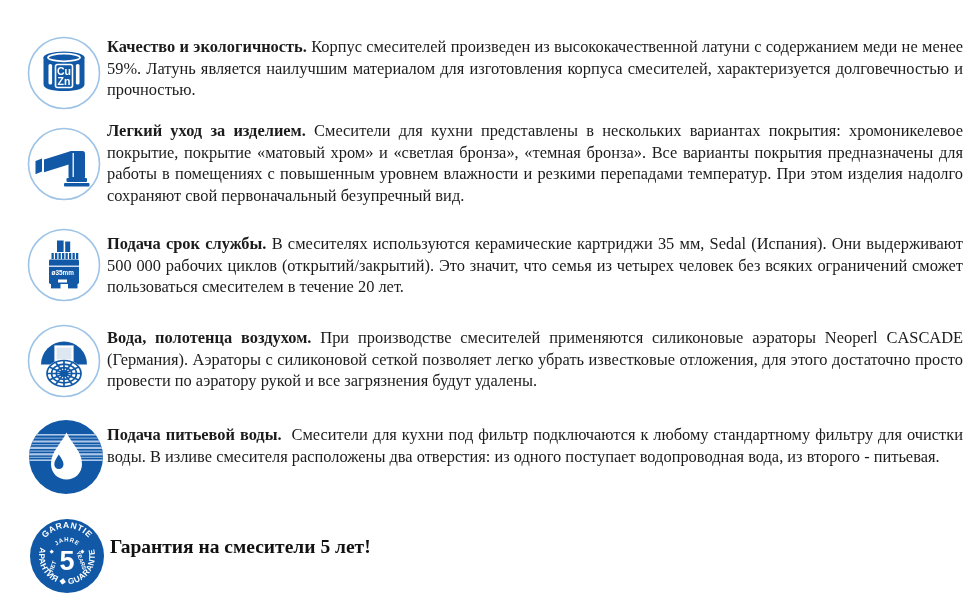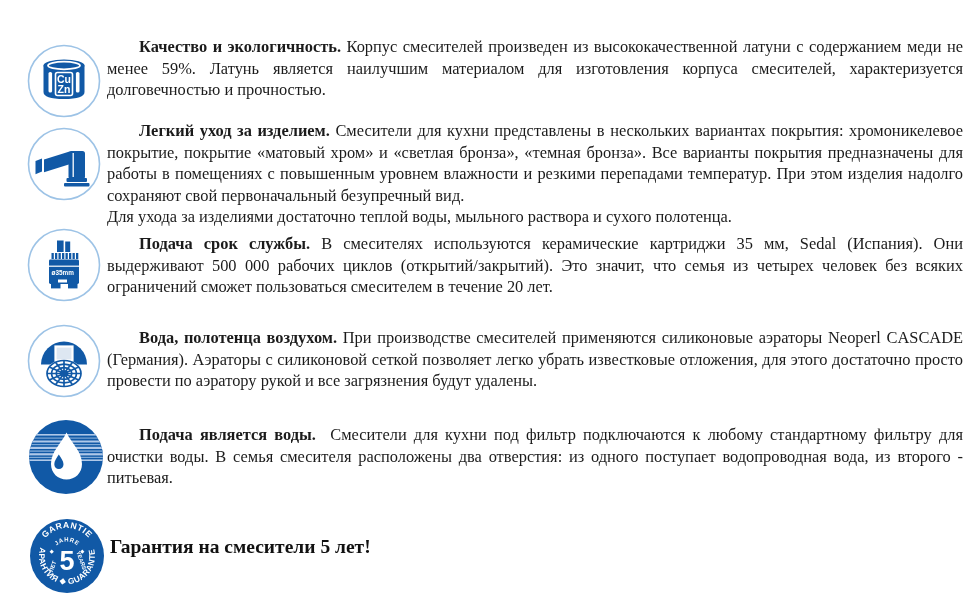--- a/index.html
+++ b/index.html
@@ -6,23 +6,23 @@
   .page{
     position:relative;width:978px;height:607px;background:#ffffff;overflow:hidden;
     font-family:"Liberation Serif","DejaVu Serif",serif;color:#1b1b1b;
   }
   .row{position:absolute;left:0;width:978px;}
   .icon-wrap{position:absolute;left:27px;top:0;width:78px;}
   .txt{
     position:absolute;left:107px;width:856px;
     font-size:16.4px;line-height:21.5px;text-align:justify;
   }
-  .txt .h{font-weight:bold;margin-left:32px;}
+  .txt .h{font-weight:bold;}
   .txt p{margin:0;}
-  .s1{top:36px;}  .s1 .icon-wrap{top:8px;}
+  .s1{top:36px;}  .s1 .icon-wrap{top:0;}
   .s2{top:120px;} .s2 .icon-wrap{top:7px;}
   .s3{top:233px;} .s3 .icon-wrap{top:-5px;}
   .s4{top:327px;} .s4 .icon-wrap{top:-3px;}
   .s5{top:424px;} .s5 .icon-wrap{top:-6px;}
   .s6{top:517px;}
   .footer-text{
     position:absolute;left:110px;top:18px;
     font-size:19.5px;font-weight:bold;line-height:24px;color:#111;
   }
   .badge-wrap{position:absolute;left:28px;top:0;width:78px;height:78px;}
@@ -60,21 +60,20 @@
         <path d="M 8.5 34 L 15 31.4 L 15 44.6 L 8.5 47.2 Z" fill="#1159A6"></path>
         <path d="M 17 32.4 L 42.5 24.4 L 42.5 37.2 L 17 45.2 Z" fill="#1159A6"></path>
         <rect x="41.5" y="24" width="16.5" height="28" rx="2.6" fill="#1159A6"></rect>
         <line x1="46.2" y1="26" x2="46.2" y2="50" stroke="#fff" stroke-width="1.3"></line>
         <rect x="39.5" y="51" width="20.5" height="4" rx="1" fill="#1159A6"></rect>
         <rect x="37" y="56" width="25.5" height="3.6" rx="1" fill="#1159A6"></rect>
       </svg>
     </div>
     <div class="txt">
       <p><span class="h">Легкий уход за изделием.</span> <span>Смесители для кухни представлены в нескольких вариантах покрытия: хромоникелевое покрытие, покрытие «матовый хром» и «светлая бронза», «темная бронза». Все варианты покрытия предназначены для работы в помещениях с повышенным уровнем влажности и резкими перепадами температур. При этом изделия надолго сохраняют свой первоначальный безупречный вид.</span></p>
-      <p>Для ухода за изделиями достаточно теплой воды, мыльного раствора и сухого полотенца.</p>
     </div>
   </div>
 
   <div class="row s3">
     <div class="icon-wrap">
       <svg width="74" height="74" viewBox="0 0 74 74">
         <circle cx="37" cy="37" r="35.5" fill="#fff" stroke="#9DC3E6" stroke-width="1.6"></circle>
         <rect x="30" y="12.5" width="6.6" height="11.5" fill="#1159A6"></rect>
         <rect x="38.2" y="13.5" width="5" height="10.5" fill="#1159A6"></rect>
         <g fill="#1159A6">
@@ -144,21 +143,21 @@
           <rect x="2" y="32.4" width="74" height="1.4" fill="#7FA9D6"></rect>
           <rect x="2" y="35.2" width="74" height="2.2" fill="#AFC8E8"></rect>
           <rect x="2" y="38.8" width="74" height="1.2" fill="#7FA9D6"></rect>
           <rect x="2" y="41.4" width="74" height="1.6" fill="#AFC8E8"></rect>
         </g>
         <path d="M 39.5 14.5 C 34 26 24 33.5 24 46 C 24 55 30.8 61.5 39.5 61.5 C 48.2 61.5 55 55 55 46 C 55 33.5 45 26 39.5 14.5 Z" fill="#fff"></path>
         <path d="M 31.8 36.5 C 29.6 40.3 27.3 42.6 27.3 46.2 C 27.3 49 29.3 51 31.9 51 C 34.5 51 36.5 49 36.5 46.2 C 36.5 42.6 34 40.3 31.8 36.5 Z" fill="#1159A6"></path>
       </svg>
     </div>
     <div class="txt">
-      <p><span class="h">Подача является воды.</span>&nbsp; <span>Смесители для кухни под фильтр подключаются к любому стандартному фильтру для очистки воды. В семья смесителя расположены два отверстия: из одного поступает водопроводная вода, из второго - питьевая.</span></p>
+      <p><span class="h">Подача питьевой воды.</span>&nbsp; <span>Смесители для кухни под фильтр подключаются к любому стандартному фильтру для очистки воды. В изливе смесителя расположены два отверстия: из одного поступает водопроводная вода, из второго - питьевая.</span></p>
     </div>
   </div>
 
   <div class="row s6">
     <div class="badge-wrap">
       <svg width="78" height="78" viewBox="0 0 78 78">
         <defs>
           <path id="rimTop" d="M 14.75 25 A 28 28 0 0 1 63.25 25"></path>
           <path id="rimBottom" d="M 11.95 31.75 A 28 28 0 1 0 66.05 31.75"></path>
           <path id="innerTop" d="M 27.1 30.7 A 14.5 14.5 0 0 1 50.9 30.7"></path>

